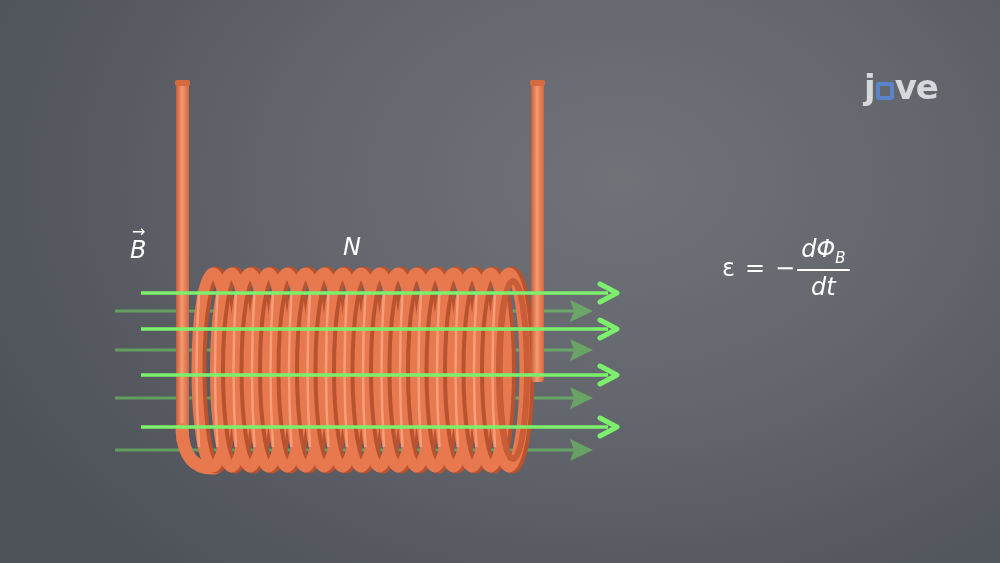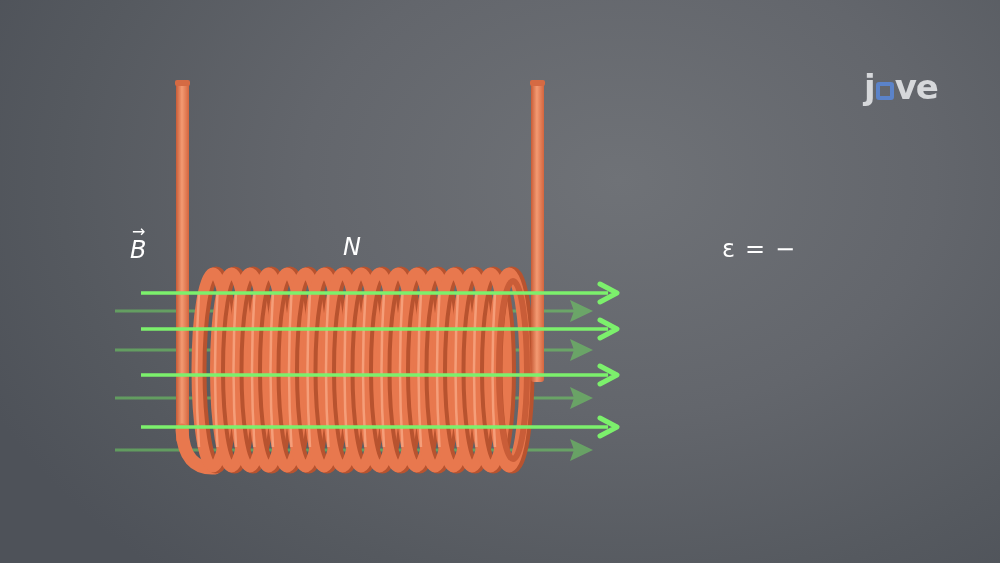--- a/index.html
+++ b/index.html
@@ -171,14 +171,19 @@
   <div class="label" style="left:130px; top:236px;">
     <span class="vec-arrow">→</span>
     <span>B</span>
   </div>
   <div class="label" style="left:343px; top:233px;">N</div>
 
   <div class="formula">
     <span class="lhs">ε</span>
     <span class="eq">=</span>
     <span>−</span>
+    <span class="frac">
+      <span class="num"><span>dΦ</span><sub>B</sub></span>
+      <span class="bar"></span>
+      <span class="den">dt</span>
+    </span>
   </div>
 </div>
 
 </body></html>

